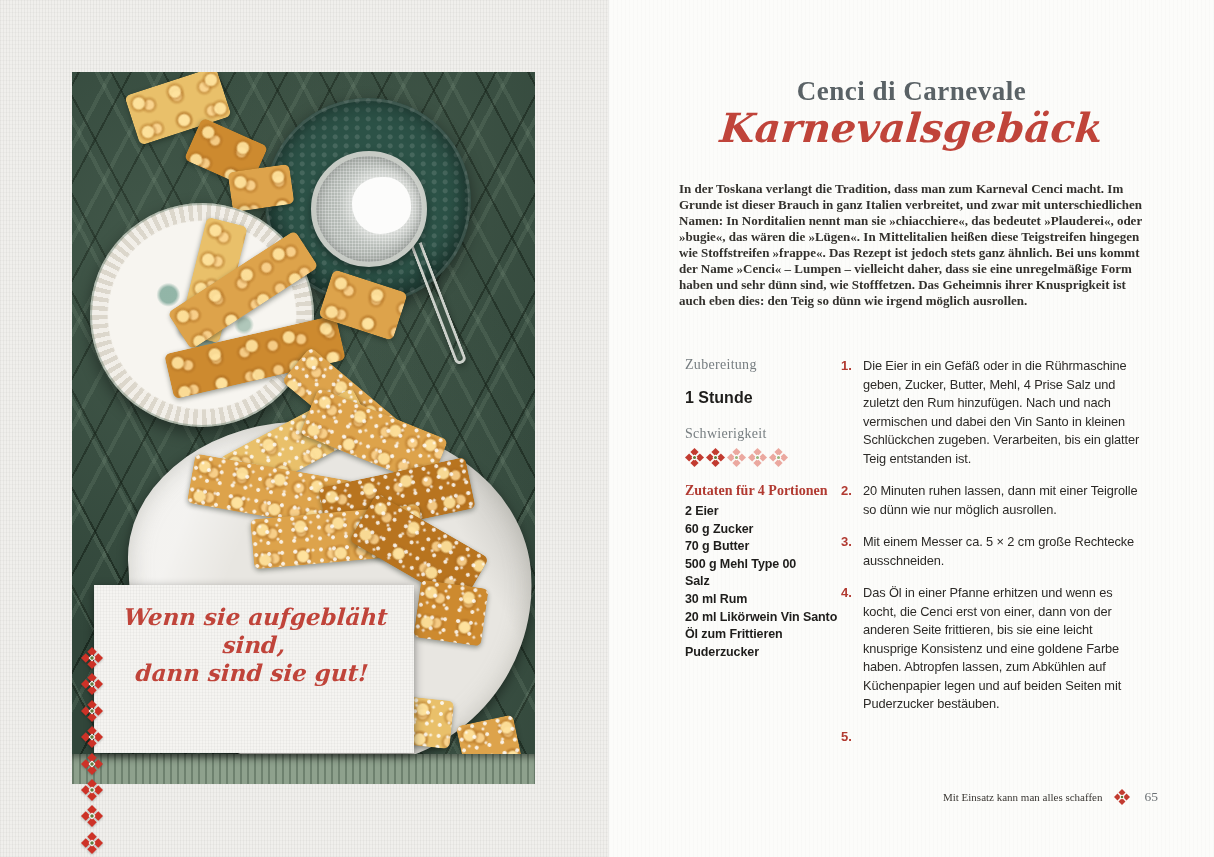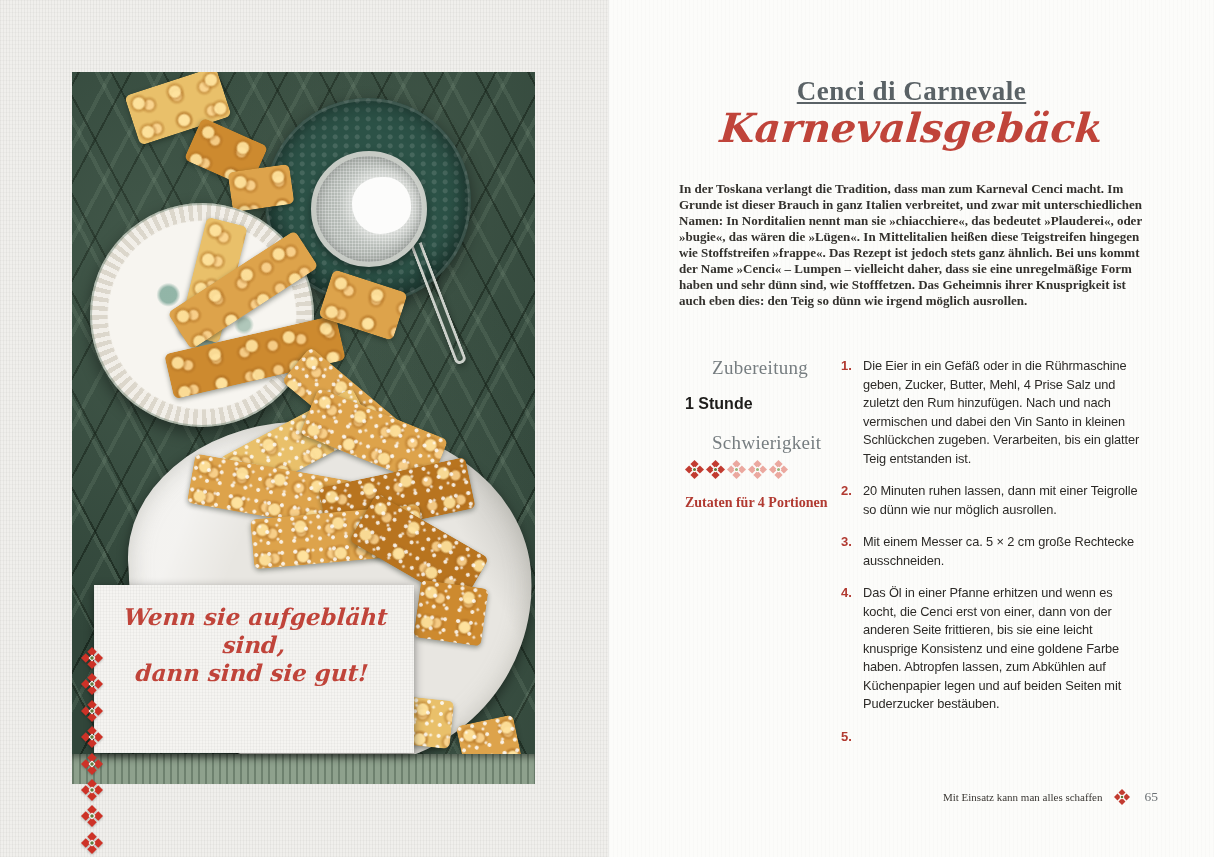--- a/index.html
+++ b/index.html
@@ -111,29 +111,29 @@
   .note-body { margin-top:9px; font-family:"Liberation Sans", sans-serif; font-size:13px;
     line-height:17px; color:#2e2c29; }
 
   
   .diamond-chain { position:absolute; left:81px; top:0; width:22px; height:857px; z-index:30; }
   .chain-motif { position:absolute; left:0; width:22px; height:22px;
     filter:drop-shadow(0 1px 1px rgba(0,0,0,.25)); }
 
   
   .r-title { position:absolute; left:0; top:76px; width:100%; text-align:center;
-    font-size:27px; font-weight:bold; color:#5a6266; letter-spacing:.5px;text-decoration:underline; }
+    font-size:27px; font-weight:bold; color:#5a6266; letter-spacing:.5px; }
   .r-subtitle { position:absolute; left:0; top:104px; width:100%; text-align:center;
     font-family:"DejaVu Serif", serif; font-style:italic; font-weight:bold;
     font-size:40px; color:#c0443a; transform:skewX(-5deg); }
   .r-intro { position:absolute; left:70px; top:181px; width:468px; text-align:left;
     font-weight:bold; font-size:13px; line-height:16px; color:#33312d; }
 
   .info-col { position:absolute; left:76px; top:357px; width:160px; }
-  .info-label { font-size:19px; color:#767d80; letter-spacing:.3px;margin-left:27px; }
+  .info-label { font-size:14px; color:#767d80; letter-spacing:.3px; }
   .info-value { font-family:"Liberation Sans", sans-serif; font-weight:bold;
     font-size:16px; color:#1e1d1b; margin-top:16px; }
   .info-label.second { margin-top:19px; }
   .difficulty { margin-top:6px; display:flex; gap:2px; height:20px; }
   .ing-heading { margin-top:15px; font-size:14px; font-weight:bold; color:#b13a31; }
   .ing-list { list-style:none; margin-top:4px; }
   .ing-list li { font-family:"Liberation Sans", sans-serif; font-weight:bold;
     font-size:12.5px; line-height:17.6px; color:#1e1d1b; letter-spacing:-.1px; }
 
   .steps { position:absolute; left:232px; top:357px; width:302px; list-style:none; }
@@ -336,20 +336,31 @@
       <polygon points="12,0 17.2,5.2 12,10.4 6.8,5.2"></polygon>
       <polygon points="12,13.6 17.2,18.8 12,24 6.8,18.8"></polygon>
       <polygon points="0,12 5.2,6.8 10.4,12 5.2,17.2"></polygon>
       <polygon points="13.6,12 18.8,6.8 24,12 18.8,17.2"></polygon>
     </g>
     <rect x="9.3" y="9.3" width="5.4" height="5.4" transform="rotate(45 12 12)" fill="#ffffff"></rect>
     <circle cx="12" cy="12" r="1.9" fill="#97b57b"></circle>
   </svg></span>
         </div>
       <h3 class="ing-heading">Zutaten für 4 Portionen</h3>
+      <ul class="ing-list">
+          <li>2 Eier</li>
+          <li>60 g Zucker</li>
+          <li>70 g Butter</li>
+          <li>500 g Mehl Type 00</li>
+          <li>Salz</li>
+          <li>30 ml Rum</li>
+          <li>20 ml Likörwein Vin Santo</li>
+          <li>Öl zum Frittieren</li>
+          <li>Puderzucker</li>
+        </ul>
     </aside>
 
     <ol class="steps">
         <li>
           <span class="num">1.</span>
           <span class="txt">Die Eier in ein Gefäß oder in die Rührmaschine geben, Zucker, Butter, Mehl, 4 Prise Salz und zuletzt den Rum hinzufügen. Nach und nach vermischen und dabei den Vin Santo in kleinen Schlückchen zugeben. Verarbeiten, bis ein glatter Teig entstanden ist.</span>
         </li>
         <li>
           <span class="num">2.</span>
           <span class="txt">20 Minuten ruhen lassen, dann mit einer Teigrolle so dünn wie nur möglich ausrollen.</span>

